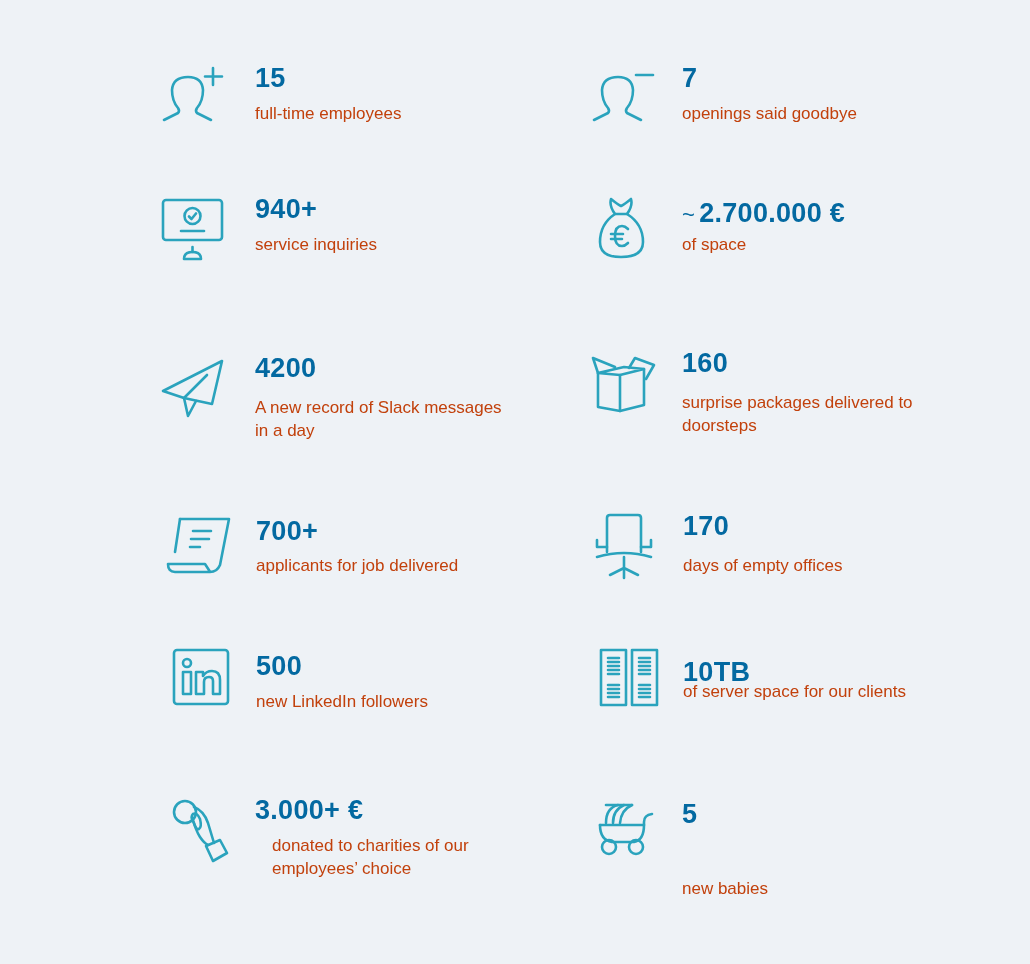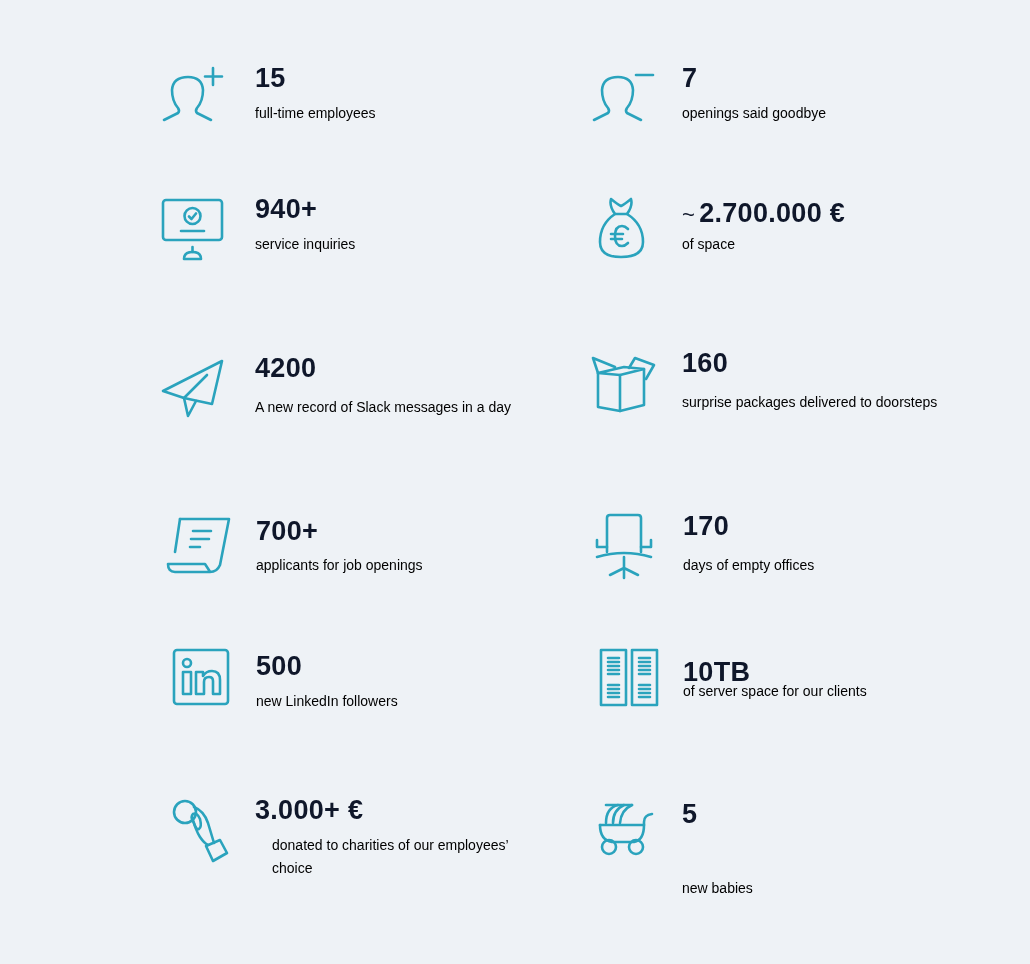--- a/index.html
+++ b/index.html
@@ -11,31 +11,31 @@
     position: relative;
     overflow: hidden;
   }
   .stat { position: absolute; display: block; }
   .icon { position: absolute; }
   .icon svg { display: block; }
   .value {
     position: absolute;
     font-weight: bold;
     font-size: 27px;
-    color: #0f172a;
+    color: #0369a1;
     white-space: nowrap;
     letter-spacing: 0.3px;
     text-align: right;
   }
   .value .prefix { font-weight: normal; font-size: 22px; margin-right: 4px; }
   .label {
     position: absolute;
-    font-size: 14px;
+    font-size: 17px;
     line-height: 23px;
-    color: #000000;
+    color: #c2410c;
     width: 260px;
   }
   svg * { stroke: #2aa3bd; fill: none; stroke-width: 2.6; stroke-linecap: round; stroke-linejoin: round; }
 </style>
 </head>
 <body>
 
 <div class="stat">
   <div class="icon" style="left:160px;top:66px;">
     <svg width="66" height="58" viewBox="0 0 66 58">
@@ -114,21 +114,21 @@
 
 <div class="stat">
   <div class="icon" style="left:165px;top:516px;">
     <svg width="68" height="60" viewBox="0 0 68 60">
       <path d="M15 3 H64 L55 49 Q52 56 45 56 H10 Q3 56 3 48 H40 Q44 54 45 56"></path>
       <path d="M15 3 L10 36"></path>
       <path d="M28 15 H46 M26 23 H44 M25 31 H35"></path>
     </svg>
   </div>
   <div class="value" style="left:256px;top:516px;">700+</div>
-  <div class="label" style="left:256px;top:554px;">applicants for job openings</div>
+  <div class="label" style="left:256px;top:554px;">applicants for job delivered</div>
 </div>
 
 <div class="stat">
   <div class="icon" style="left:594px;top:512px;">
     <svg width="60" height="68" viewBox="0 0 60 68">
       <path d="M13 40 V6 Q13 3 16 3 H44 Q47 3 47 6 V40"></path>
       <path d="M3 28 V35 H13 M57 28 V35 H47"></path>
       <path d="M3 45 Q30 37 57 45"></path>
       <path d="M30 45 V56 M30 56 L16 63 M30 56 L44 63 M30 56 V66"></path>
     </svg>

